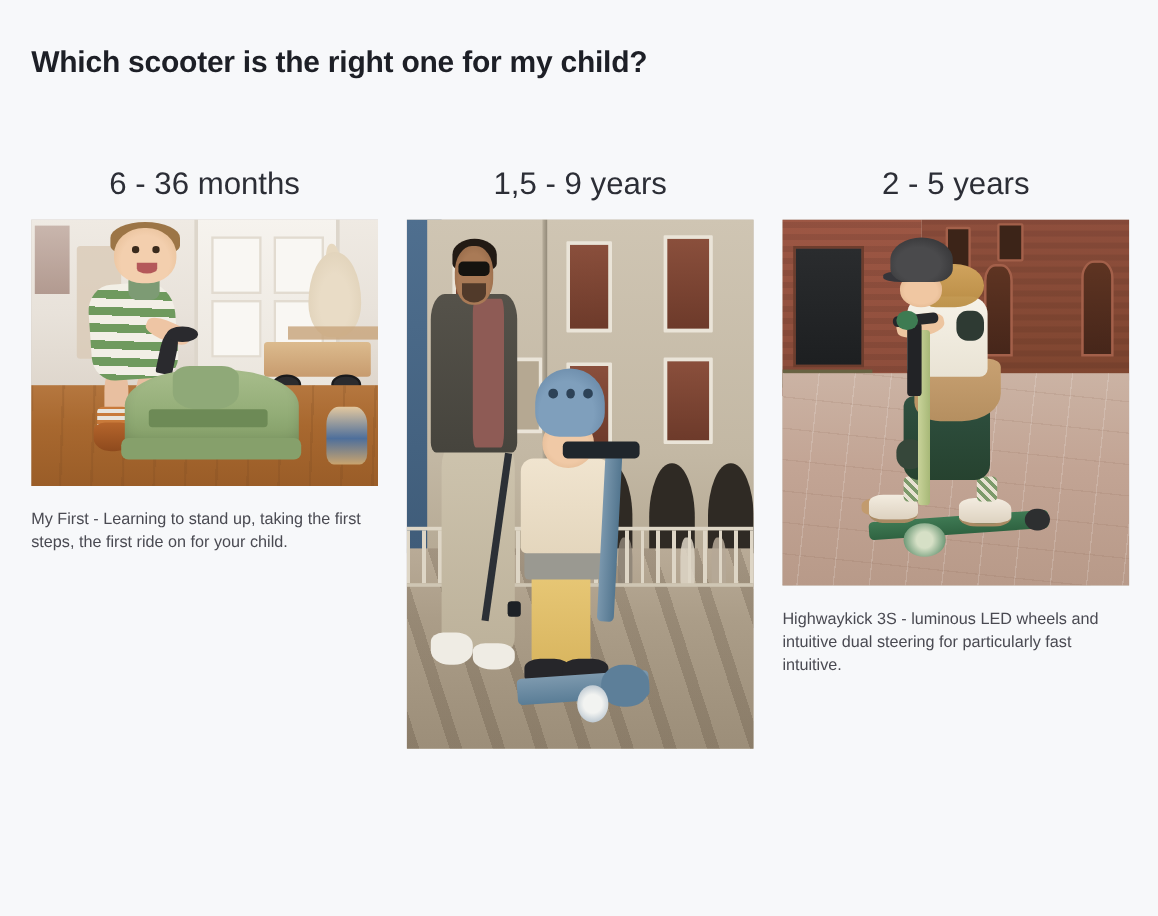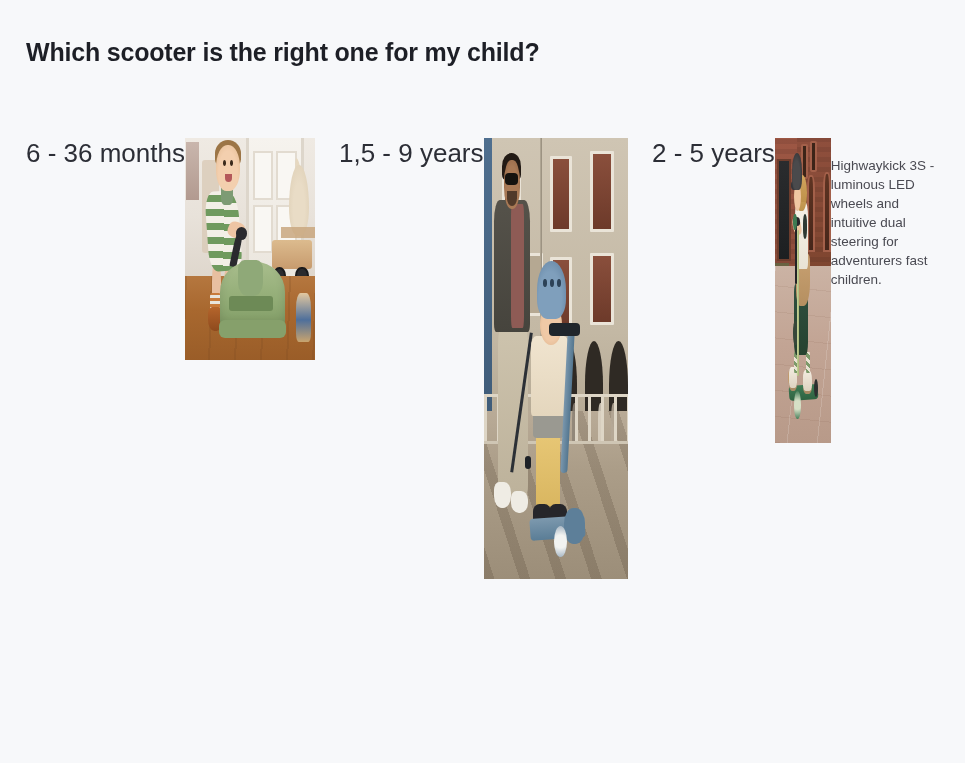--- a/index.html
+++ b/index.html
@@ -35,21 +35,21 @@
     left: 26px;
     top: 138px;
     width: 915px;
     display: flex;
     gap: 24px;
     align-items: flex-start;
   }
   .col {
     width: 289px;
     display: flex;
-    flex-direction: row;
+    flex-direction: column;
   }
   .col-heading {
     font-size: 26px;
     font-weight: 400;
     color: #2c2e36;
     text-align: center;
     line-height: 1.2;
     margin-bottom: 14px;
     white-space: nowrap;
   }
@@ -566,20 +566,21 @@
         <div class="layer p1-arm"></div>
         <div class="layer p1-toy-handle"></div>
         <div class="layer p1-toy-knob"></div>
         <div class="layer p1-toy-body"></div>
         <div class="layer p1-toy-plate"></div>
         <div class="layer p1-toy-slot"></div>
         <div class="layer p1-toy-base"></div>
         <div class="layer p1-fig"></div>
       </div>
 
+      <div class="caption">My First - Learning to stand up, taking the first steps, the first ride on for your child.</div>
     </div>
 
     <div class="col">
       <div class="col-heading">1,5 - 9 years</div>
 
       <div class="photo photo-2">
         <div class="layer p2-sky"></div>
         <div class="layer p2-bld-left"></div>
         <div class="layer p2-building"></div>
         <div class="layer p2-win a"></div>
@@ -659,17 +660,17 @@
         <div class="layer p3-face"></div>
         <div class="layer p3-helmet-brim"></div>
         <div class="layer p3-helmet"></div>
         <div class="layer p3-stem"></div>
         <div class="layer p3-stem-top"></div>
         <div class="layer p3-handlebar"></div>
         <div class="layer p3-grip"></div>
         <div class="layer p3-front-wheel"></div>
       </div>
 
-      <div class="caption">Highwaykick 3S - luminous LED wheels and intuitive dual steering for adventurers fast children.</div>
+      <div class="caption">Highwaykick 3S - luminous LED wheels and intuitive dual steering for particularly fast intuitive.</div>
     </div>
 
   </div>
 </div>
 
 </body></html>

